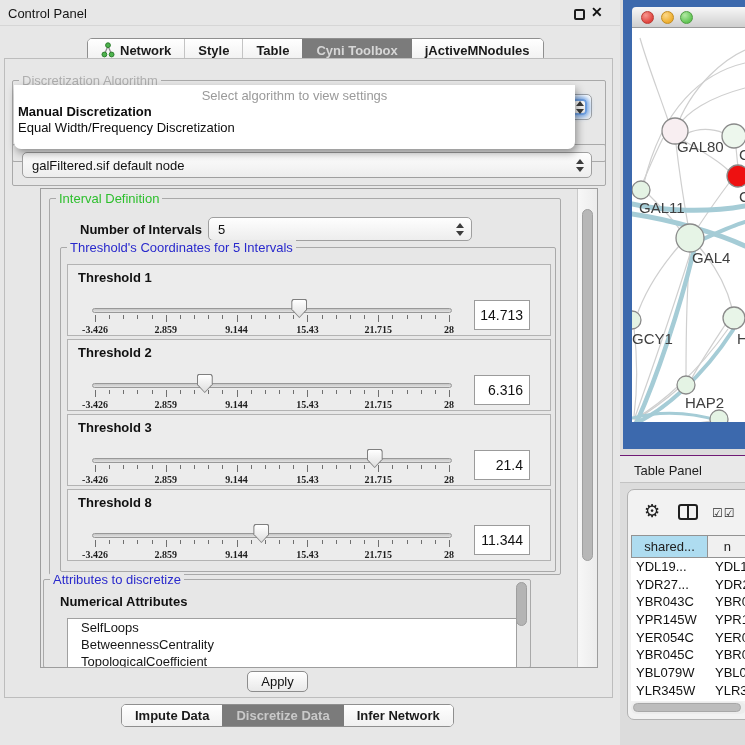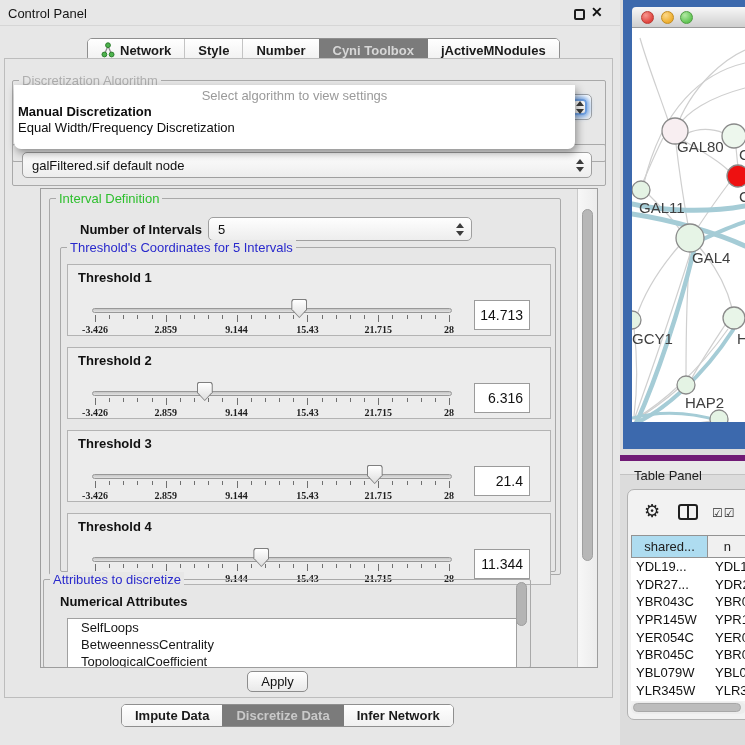--- a/index.html
+++ b/index.html
@@ -48,21 +48,21 @@
   .algo-item { position:absolute; left:4px; font-size:13px; color:#0c0c0c; white-space:nowrap; }
   #algo-item-0 { top:19px; font-weight:bold; }
   #algo-item-1 { top:35px; }
 
   
   #main-scrollpane { position:absolute; left:40px; top:188px; width:558px; height:480px; border:1px solid #9d9d9d; background:#e7e7e7; overflow:hidden; }
   #main-vscroll { position:absolute; right:0; top:0; width:20px; height:478px; background:linear-gradient(to right,#f7f7f7,#ececec); border-left:1px solid #c9c9c9; }
   #main-vscroll .thumb-v { position:absolute; left:4px; top:20px; width:11px; height:352px; background:#b7b7b7; border:1px solid #9f9f9f; border-radius:6px; }
 
   
-  .thr-panel { position:relative; width:484px; height:72px; margin:0 0 11px 6px; background:#ececec; border:1px solid #b3b3b3;padding-left:8px; }
+  .thr-panel { position:relative; width:484px; height:72px; margin:0 0 3px 6px; background:#ececec; border:1px solid #b3b3b3;padding-left:8px; }
   .thr-label { position:absolute; left:10px; top:5px; font-size:13px; font-weight:bold; color:#111; }
   .slider-area { position:absolute; left:24px; top:34px; width:360px; height:38px; }
   .track { position:absolute; left:0; right:0; top:9px; height:5px; border:1px solid #989898; border-radius:4px;
            background:linear-gradient(#c6c6c6,#e2e2e2); }
   .scale-zone { position:absolute; left:3px; right:3px; top:0; height:100%;font-family:Liberation Serif, serif; }
   .tick { position:absolute; top:16px; width:1px; height:4px; background:#6f6f6f; }
   .tick.major { height:7px; }
   .tick-lab { position:absolute; top:25px; transform:translateX(-50%); font-size:10px; font-weight:bold; color:#1d1d1d; white-space:nowrap; }
   .thumb { position:absolute; top:0; width:16px; height:19px; }
   .thumb .t-out { position:absolute; inset:0; background:#7f7f7f; clip-path:polygon(8% 0,92% 0,100% 10%,100% 55%,50% 100%,0 55%,0 10%); }
@@ -86,22 +86,22 @@
   
   #net-frame { position:absolute; left:623px; top:0; width:138px; height:449px; background:var(--frame_blue); }
   #net-titlebar { position:absolute; left:9px; top:7px; right:0; height:21px;
                   background:linear-gradient(#f7f7f7,#cfcfcf); border-bottom:1px solid #9a9a9a; border-radius:4px 0 0 0; }
   .light { position:absolute; top:4px; width:13px; height:13px; border-radius:50%; }
   #light-red { left:9px; background:radial-gradient(circle at 35% 30%, #f7978f, #e0443e 70%); border:1px solid #b93b34; }
   #light-yellow { left:29px; background:radial-gradient(circle at 35% 30%, #fbd88a, #eeae2e 70%); border:1px solid #c18c21; }
   #light-green { left:48px; background:radial-gradient(circle at 35% 30%, #b3e9a4, #61c554 70%); border:1px solid #4f9c43; }
   #net-canvas { position:absolute; left:9px; top:28px; right:0; height:394px; background:#ffffff; overflow:hidden; }
 
-  #table-panel-bar { position:absolute; left:620px; top:455px; width:125px; height:20px; background:#e9e9e9;
-                     border-top:6px solid #701a75; border-bottom:1px solid #c3c3c3; }
+  #table-panel-bar { position:absolute; left:620px; top:455px; width:125px; height:28px; background:#e9e9e9;
+                     border-top:1px solid #701a75; border-bottom:1px solid #c3c3c3; }
   #table-panel-title { position:absolute; left:14px; top:7px; font-size:13px; color:#1d1d1d; }
 
   #table-card { position:absolute; left:627px; top:489px; width:130px; height:231px; background:#f2f2f2;
                 border:1px solid #b2b2b2; border-radius:7px; overflow:hidden; }
   #gear-icon { position:absolute; left:16px; top:10px; font-size:18px; color:#222222; }
   #split-icon { position:absolute; left:50px; top:14px; width:20px; height:16px; border:2px solid #1f1f1f; border-radius:3px; }
   #split-icon::after { content:""; position:absolute; left:7px; top:0; width:2px; height:12px; background:#1f1f1f; }
   #check-icons { position:absolute; left:84px; top:16px; font-size:12px; color:#2b2b2b; letter-spacing:1px; }
 
   #data-table { position:absolute; left:3px; top:45px; width:140px; }
@@ -139,21 +139,21 @@
         <circle cx="7" cy="3.2" r="2.4" fill="#4db34d" stroke="#2e7d2e"></circle>
         <circle cx="3.4" cy="12.5" r="2.4" fill="#4db34d" stroke="#2e7d2e"></circle>
         <circle cx="10.6" cy="12.5" r="2.4" fill="#4db34d" stroke="#2e7d2e"></circle>
       </svg>
       <span>Network</span>
     </div>
     <div class="seg">
         <span>Style</span>
       </div>
     <div class="seg">
-        <span>Number</span>
+        <span>Table</span>
       </div>
     <div class="seg dark">
         <span>Cyni Toolbox</span>
       </div>
     <div class="seg">
         <span>jActiveMNodules</span>
       </div>
   </div>
 
   <div id="cp-content-frame"></div>
@@ -334,21 +334,21 @@
                   <span class="tick-lab" style="left: 40%;">9.144</span>
                   <span class="tick-lab" style="left: 60%;">15.43</span>
                   <span class="tick-lab" style="left: 80%;">21.715</span>
                   <span class="tick-lab" style="left: 100%;">28</span>
                 </div>
     </div>
     <div class="thr-value">21.4</div>
   </div>
 
   <div class="thr-panel">
-    <span class="thr-label">Threshold 4</span>
+    <span class="thr-label">Threshold 8</span>
     <div class="slider-area">
       <div class="track"></div>
       <div class="scale-zone">
         <span class="thumb" style="left: calc(47% - 8px);">
                     <span class="t-out"></span>
                     <span class="t-in"></span>
                   </span>
       <span class="tick major" style="left: 0%;"></span>
                   <span class="tick" style="left: 4%;"></span>
                   <span class="tick" style="left: 8%;"></span>

